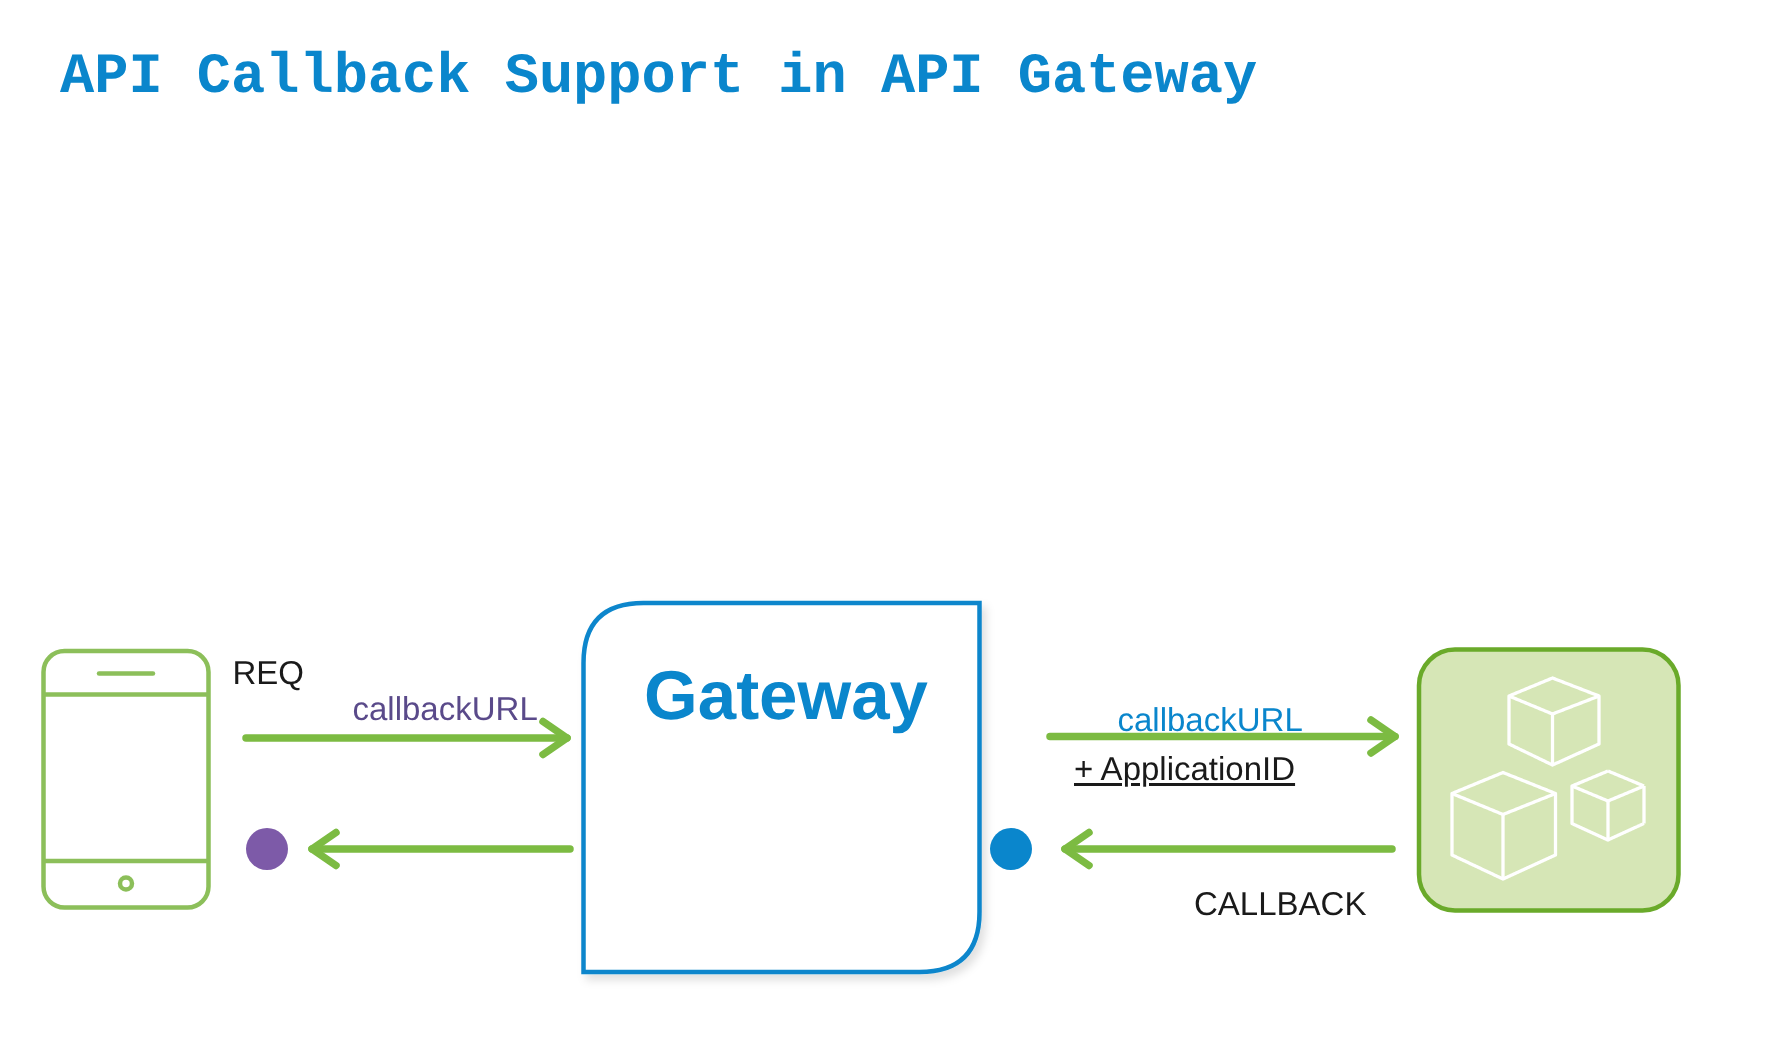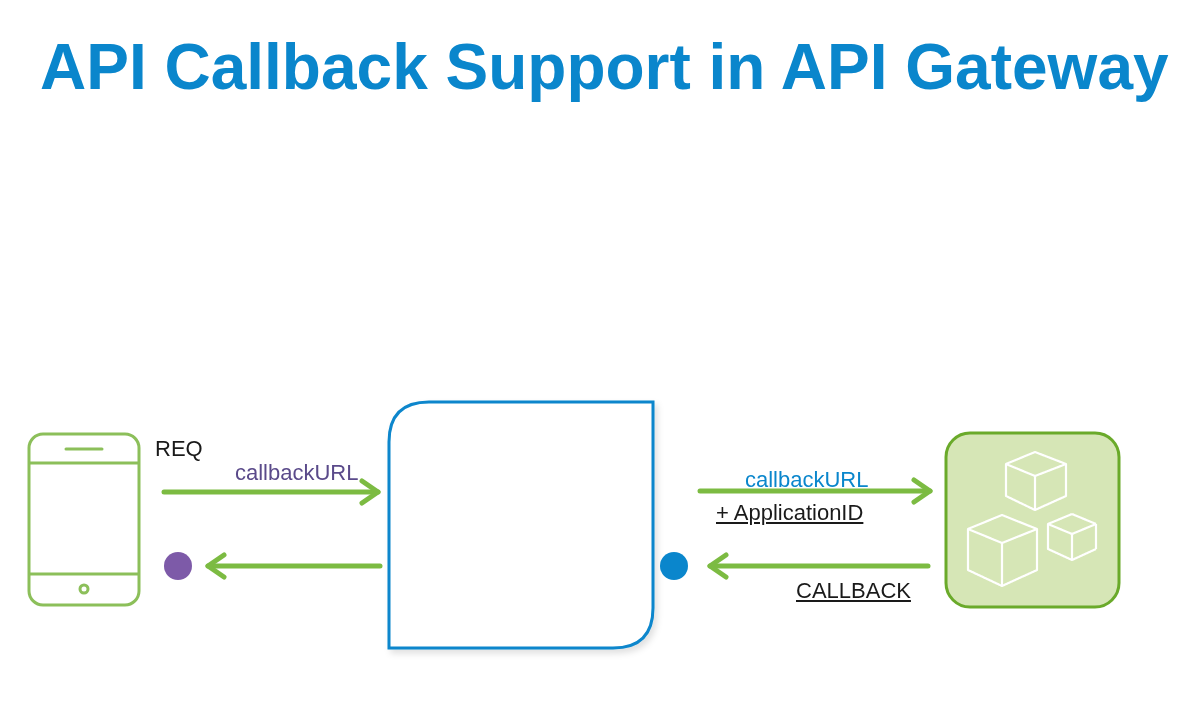--- a/index.html
+++ b/index.html
@@ -3,22 +3,22 @@
   <meta charset="utf-8">
   <style>
     html, body { margin: 0; padding: 0; }
     body {
       width: 1184px; height: 709px; overflow: hidden;
       background: #ffffff; position: relative;
       font-family: "Liberation Sans", sans-serif;
     }
     .title {
       position: absolute; left: 40px; top: 30px;
-      font-size: 64px; font-weight: bold; color: #0a86cc;
-      letter-spacing: 0px; white-space: nowrap;
+      font-size: 38px; font-weight: bold; color: #0a86cc;
+      letter-spacing: 0px; white-space: nowrap; font-family: Liberation Mono, monospace;
     }
     svg.diagram { position: absolute; left: 0; top: 0; }
     .lbl { position: absolute; font-size: 22px; white-space: nowrap; }
     .lbl.black { color: #1a1a1a; }
     .lbl.purple { color: #5a4a8a; }
     .lbl.blue { color: #0a86cc; }
     .gw-text {
       position: absolute; left: 395px; top: 432px; width: 258px;
       text-align: center; font-size: 46px; font-weight: bold; color: #0a86cc;
       line-height: 62px;
@@ -89,21 +89,22 @@
       <g>
         <polygon points="1048,524 1072,514 1096,524 1096,549 1072,560 1048,549"></polygon>
         <polyline points="1048,524 1072,534 1096,524"></polyline>
         <line x1="1072" y1="534" x2="1072" y2="560"></line>
       </g>
     </g>
   </g>
 </svg>
 
 <div class="gw-text">
+  <div>Gateway</div>
 </div>
 
 <div class="lbl black" style="left:155px; top:436px;">REQ</div>
 <div class="lbl purple" style="left:235px; top:460px;">callbackURL</div>
 
 <div class="lbl blue" style="left:745px; top:467px;">callbackURL</div>
 <div class="lbl black" style="left:716px; top:500px;text-decoration:underline;">+ ApplicationID</div>
 
-<div class="lbl black" style="left:796px; top:578px;text-decoration:underline;">CALLBACK</div>
+<div class="lbl black" style="left:796px; top:590px;">CALLBACK</div>
 
 </body></html>

